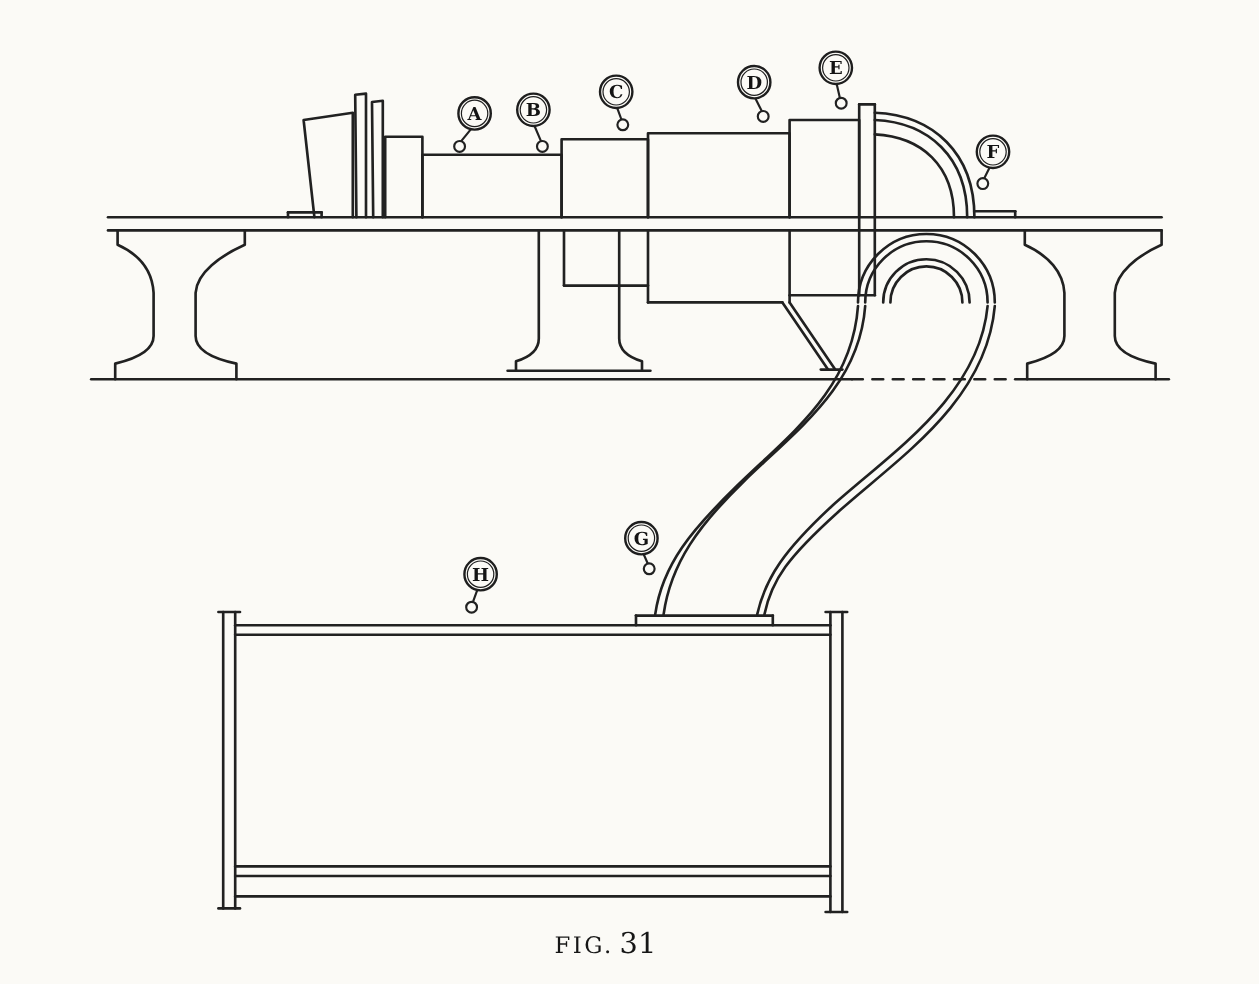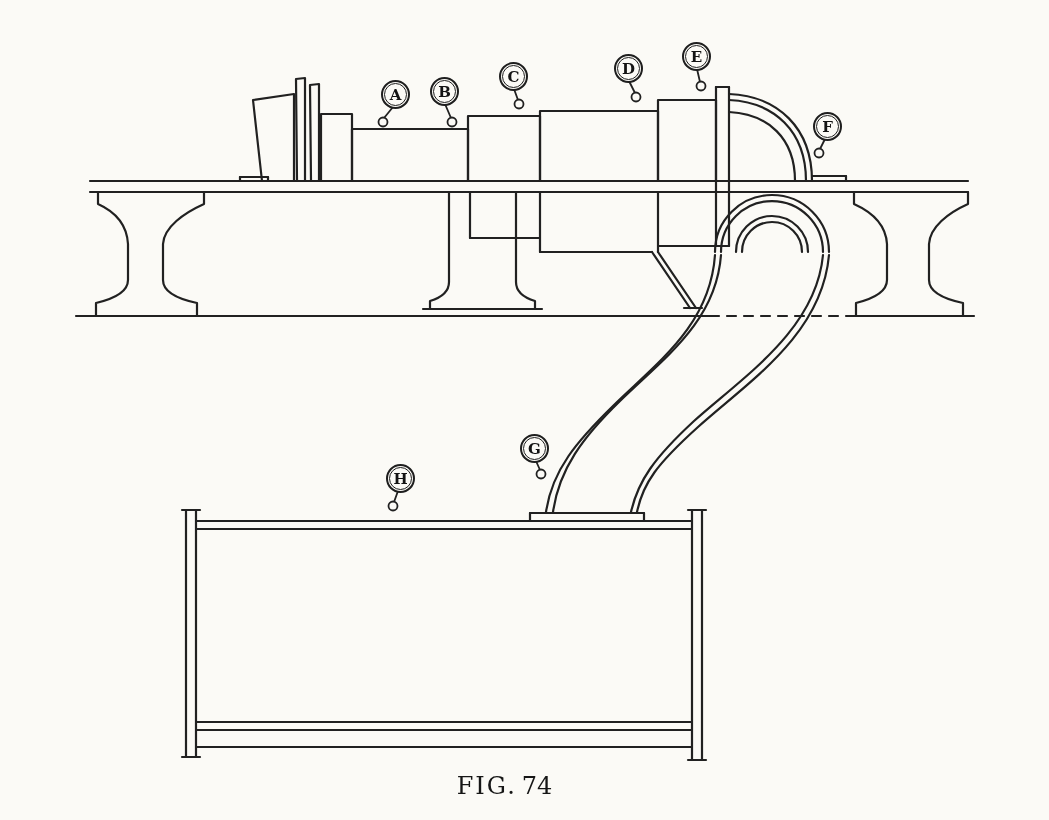--- a/index.html
+++ b/index.html
@@ -37,21 +37,21 @@
     position: relative; top: 0.5px;
   }
   .caption {
     position: absolute;
     top: 772px; left: 0; width: 1049px;
     text-align: center;
     color: #161616;
     transform: translateX(-20px);
   }
   .caption .fig {
-    font-size: 24px; letter-spacing: 2px; margin-right: 5px;
+    font-size: 19px; letter-spacing: 2px; margin-right: 5px;
   }
   .caption .num {
     font-size: 24px;
   }
 </style>
 </head>
 <body>
 
 <div class="canvas">
 
@@ -203,16 +203,16 @@
       <span>F</span>
     </div>
   <div class="callout" style="left:520px; top:434px;">
       <span>G</span>
     </div>
   <div class="callout" style="left:386px; top:464px;">
       <span>H</span>
     </div>
 
   <div class="caption">
-    <span class="fig">FIG.</span><span class="num">74</span>
+    <span class="fig">FIG.</span><span class="num">31</span>
   </div>
 
 </div>
 
 </body></html>

